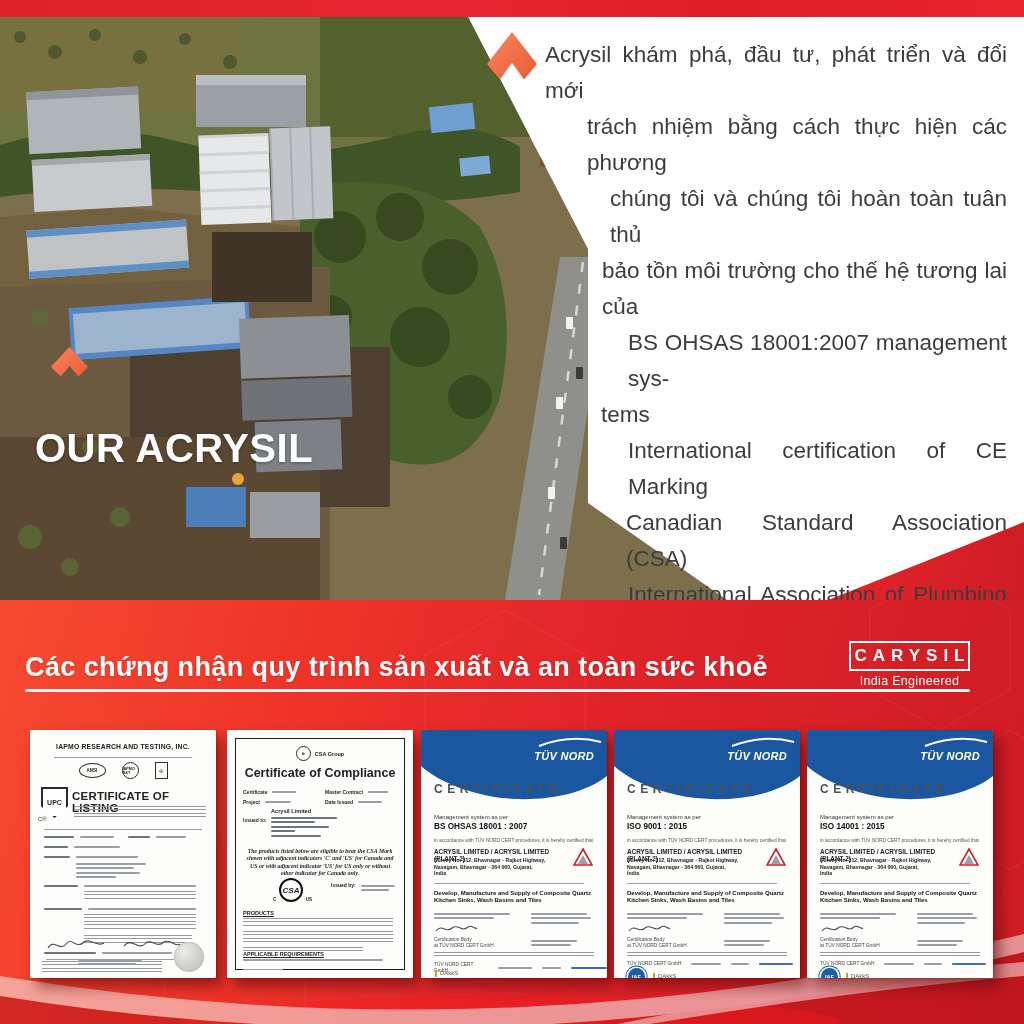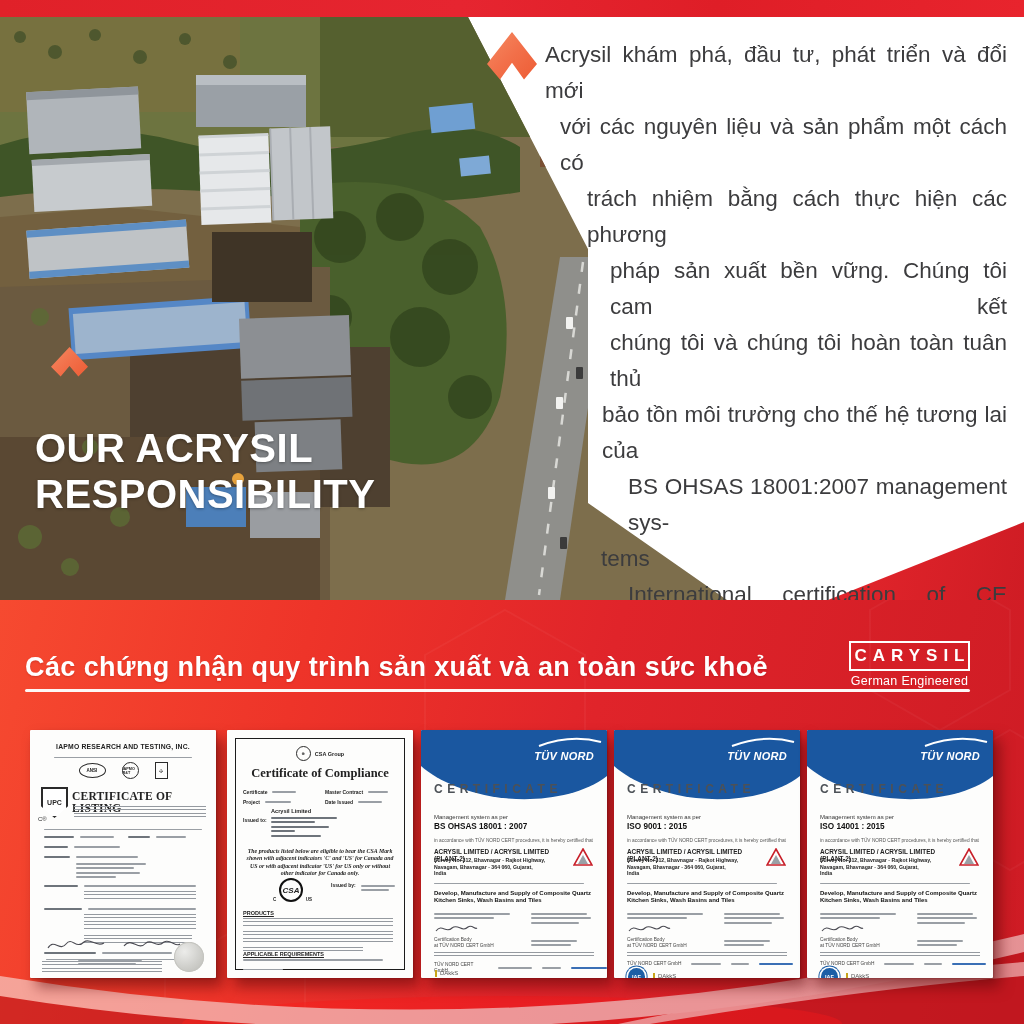--- a/index.html
+++ b/index.html
@@ -48,21 +48,21 @@
     font-size:17px;letter-spacing:6px;text-indent:6px;}
   .carysil-tag{left:849px;top:74px;width:121px;color:#fff;font-size:12.5px;text-align:center;letter-spacing:.3px}
 
   
   .card{top:130px;width:186px;height:248px;background:#fdfdfc;border-radius:1px;
     box-shadow:7px 9px 14px rgba(90,8,10,.55),1px 1px 2px rgba(90,8,10,.3);overflow:hidden;color:#222}
   .b{display:block;background:#9a9fa5;height:2px;border-radius:1px;margin:2.5px 0}
   .bd{background:#6e747b}
   .blue{background:#3a6fb5}
   .mt{background:repeating-linear-gradient(to bottom,#959aa0 0 1px,transparent 1px 3.4px)}
-  .serif{font-family:Liberation Serif, serif}
+  .serif{font-family:Liberation Sans, sans-serif}
 
   
   .c1-head{left:10px;top:13px;width:166px;font-size:6.8px;font-weight:bold;text-align:center;letter-spacing:.2px}
   .c1-logos{left:0;top:32px;width:186px;display:flex;justify-content:center;gap:16px;align-items:center}
   .oval{width:27px;height:15px;border:1.8px solid #2a2a2a;border-radius:50%;display:flex;align-items:center;justify-content:center;font-size:4.5px;font-weight:bold}
   .circle-logo{width:17px;height:17px;border:1.8px solid #2a2a2a;border-radius:50%;display:flex;align-items:center;justify-content:center;font-size:3.8px;font-weight:bold}
   .badge{width:13px;height:17px;border:1.5px solid #2a2a2a;display:flex;align-items:center;justify-content:center;font-size:5px}
   .shield{left:11px;top:57px;width:27px;height:31px;border:2px solid #2a2a2a;
     clip-path:polygon(0 0,100% 0,100% 62%,50% 100%,0 62%);display:flex;align-items:center;justify-content:center;
     font-size:7px;font-weight:bold;color:#2a2a2a;background:#fff}
@@ -207,28 +207,25 @@
     </div>
 
     <div class="abs chev chev-top"></div>
     <div class="abs chev chev-left"></div>
     <div class="abs chev chev-down"></div>
 
     <div class="abs red-wedge"></div>
 
     <div class="abs hero-title">
       <div>OUR ACRYSIL</div>
-      <div>RESPONSIBILITY</div>
     </div>
 
     <div class="abs para">
       <div class="j" style="padding-left:9px">Acrysil khám phá, đầu tư, phát triển và đổi mới</div>
-      <div class="j" style="padding-left:24px">với các nguyên liệu và sản phẩm một cách có</div>
       <div class="j" style="padding-left:51px">trách nhiệm bằng cách thực hiện các phương</div>
-      <div class="j" style="padding-left:74px">pháp sản xuất bền vững. Chúng tôi cam kết</div>
       <div class="j" style="padding-left:74px">chúng tôi và chúng tôi hoàn toàn tuân thủ</div>
       <div class="j" style="padding-left:66px">bảo tồn môi trường cho thế hệ tương lai của</div>
       <div class="j" style="padding-left:92px">BS OHSAS 18001:2007 management sys-</div>
       <div class="l" style="padding-left:65px">tems</div>
       <div class="j" style="padding-left:92px">International certification of CE Marking</div>
       <div class="j" style="padding-left:90px">Canadian Standard Association (CSA)</div>
       <div class="j" style="padding-left:92px">International Association of Plumbing</div>
       <div class="l" style="padding-left:65px">and Mechanical Officials (IAMPO)</div>
       <div class="j" style="padding-left:195px">Business Social Compliance</div>
       <div class="l" style="padding-left:164px">Initiatives (BSCI)</div>
@@ -248,21 +245,21 @@
       <path d="M0,388 Q512,470 1024,348 L1024,424 L0,424 Z" fill="#b8141b"></path>
       <ellipse cx="512" cy="424" rx="330" ry="28" fill="#ff1212" opacity=".5"></ellipse>
       <path d="M0,376 Q512,460 1024,334 L1024,352 Q512,478 0,396 Z" fill="#f8f3f1"></path>
       <path d="M618,424 Q850,376 1024,362 L1024,376 Q855,390 650,424 Z" fill="#f8f3f1" opacity=".92"></path>
     </svg>
 
     <div class="abs band-head">Các chứng nhận quy trình sản xuất và an toàn sức khoẻ</div>
     <div class="abs band-underline"></div>
 
     <div class="abs carysil">CARYSIL</div>
-    <div class="abs carysil-tag">German Engineered</div>
+    <div class="abs carysil-tag">India Engineered</div>
 
     <div class="abs card" style="left:30px">
       <div class="abs c1-head">IAPMO RESEARCH AND TESTING, INC.</div>
       <i class="abs b" style="left:24px;top:24px;width:138px;height:1.5px"></i>
       <div class="abs c1-logos">
         <span class="oval">ANSI</span>
         <span class="circle-logo">IAPMO R&amp;T</span>
         <span class="badge">✣</span>
       </div>
       <div class="abs shield">UPC</div>

